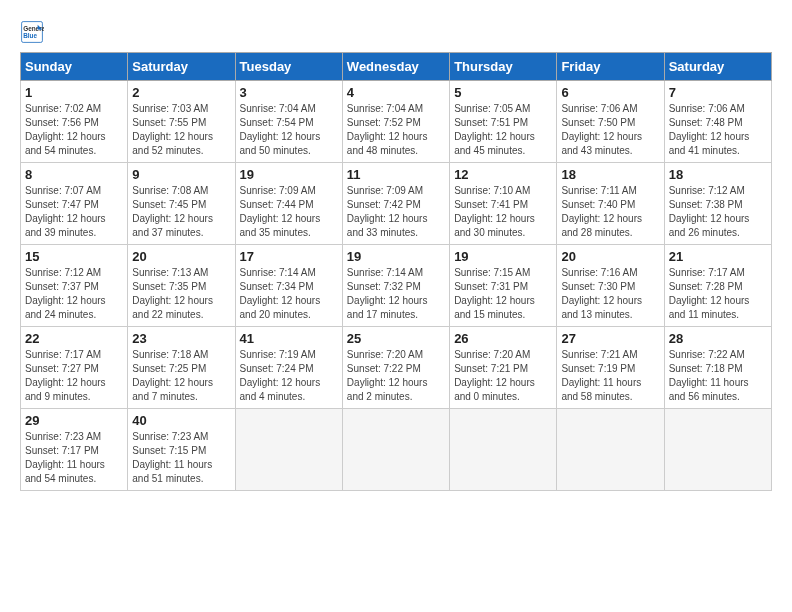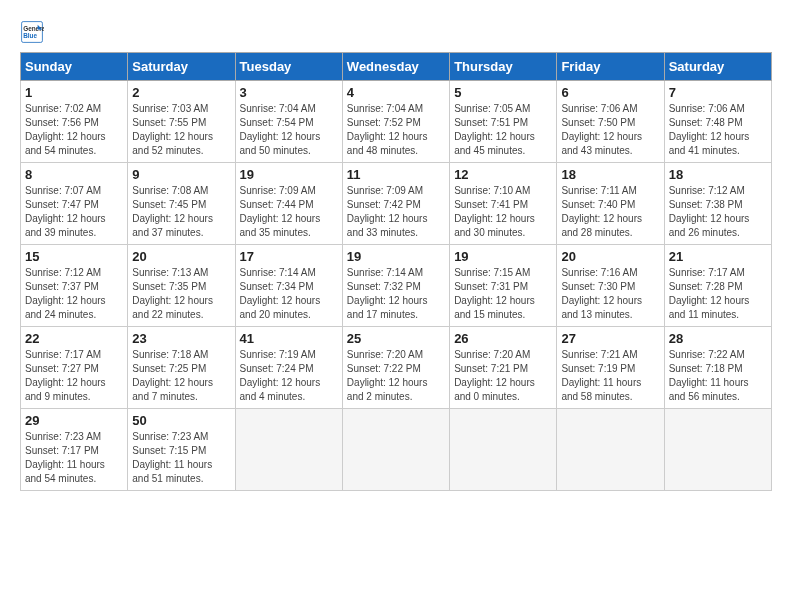--- a/index.html
+++ b/index.html
@@ -235,21 +235,21 @@
           <span class="day-num">28</span>
           <div class="day-info">Sunrise: 7:22 AM<br>Sunset: 7:18 PM<br>Daylight: 11 hours and 56 minutes.</div>
         </td>
       </tr>
       <tr>
         <td>
           <span class="day-num">29</span>
           <div class="day-info">Sunrise: 7:23 AM<br>Sunset: 7:17 PM<br>Daylight: 11 hours and 54 minutes.</div>
         </td>
         <td>
-          <span class="day-num">50</span>
+          <span class="day-num">40</span>
           <div class="day-info">Sunrise: 7:23 AM<br>Sunset: 7:15 PM<br>Daylight: 11 hours and 51 minutes.</div>
         </td>
         <td class="empty"></td>
         <td class="empty"></td>
         <td class="empty"></td>
         <td class="empty"></td>
         <td class="empty"></td>
       </tr>
     </tbody>
 </table>

